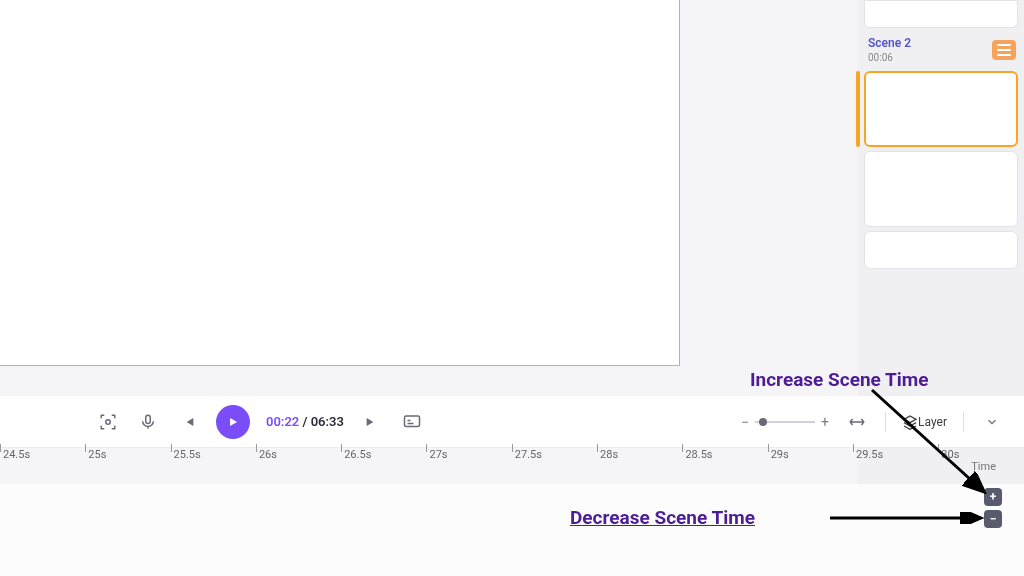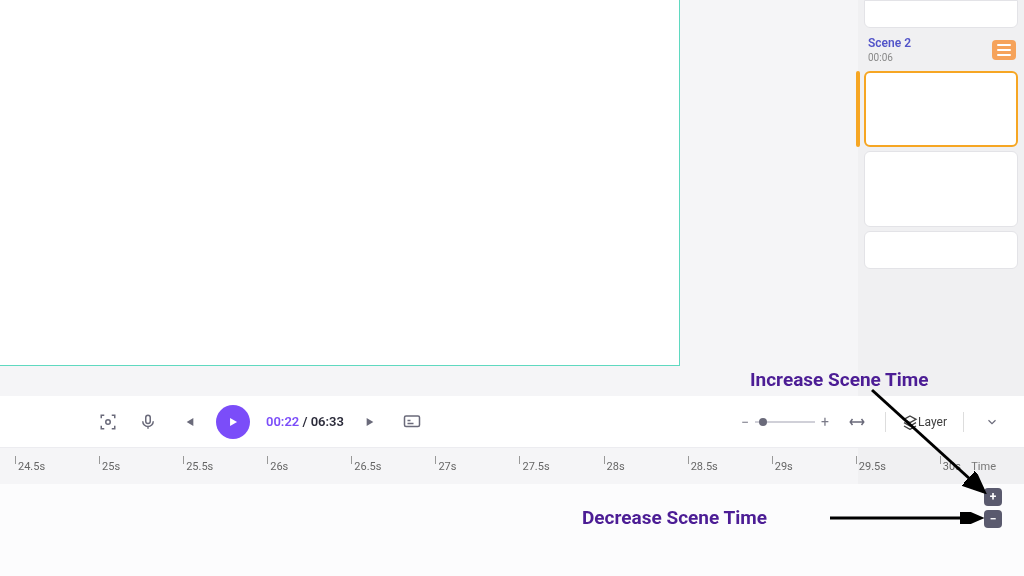--- a/index.html
+++ b/index.html
@@ -88,24 +88,24 @@
 .spacer { flex: 1; }
 .zoom-slider { display:flex; align-items:center; gap:6px; color:#7a7a88; font-size:14px; }
 .zoom-track { width:60px; height:2px; background:#d0d0d8; position:relative; }
 .zoom-thumb { position:absolute; width:8px; height:8px; background:#6a6a7a; border-radius:50%; top:-3px; left:4px; }
 .layer-btn { font-size:12px; color:#404040; display:flex; align-items:center; }
 .vsep { width:1px; height:20px; background:#ddd; }
 
 
 .timeline-ruler {
   position: absolute;
-  left: 0; top: 448px;
+  left: 0; top: 436px;
   width: 1024px; height: 36px;
   display:flex;
-  padding: 12px 0 0 15px;
+  padding: 12px 0 0 0;
 }
 .tick { position: relative; width: 85.3px; font-size:11px; color:#666; }
 .tick::before { content:""; position:absolute; left:0; top:-4px; width:1px; height:8px; background:#999; }
 .tick-label { position:absolute; left:3px; top:0; }
 .time-label-end { position:absolute; right:28px; top:460px; font-size:11px; color:#777; }
 
 
 .timeline-content {
   position: absolute;
   left: 0; top: 484px;
@@ -289,21 +289,21 @@
   <div class="time-label-end">Time</div>
 
   <div class="timeline-content"></div>
 
   <div class="scene-time-controls">
     <div class="st-btn">+</div>
     <div class="st-btn">−</div>
   </div>
 
   <div class="annotation" style="left:750px; top:368px;">Increase Scene Time</div>
-  <div class="annotation" style="left:582px; top:506px;">Decrease Scene Time</div>
+  <div class="annotation" style="left:570px; top:506px;text-decoration:underline;">Decrease Scene Time</div>
 
   <svg class="arrow" style="left:870px; top:388px;" width="120" height="110">
     <defs>
         <marker id="ah1" markerWidth="8" markerHeight="8" refX="6" refY="3" orient="auto">
           <path d="M0,0 L7,3 L0,6 z" fill="#000"></path>
         </marker>
       </defs>
     <line x1="2" y1="2" x2="112" y2="102" stroke="#000" stroke-width="3" marker-end="url(#ah1)"></line>
   </svg>
   <svg class="arrow" style="left:830px; top:512px;" width="155" height="12">

